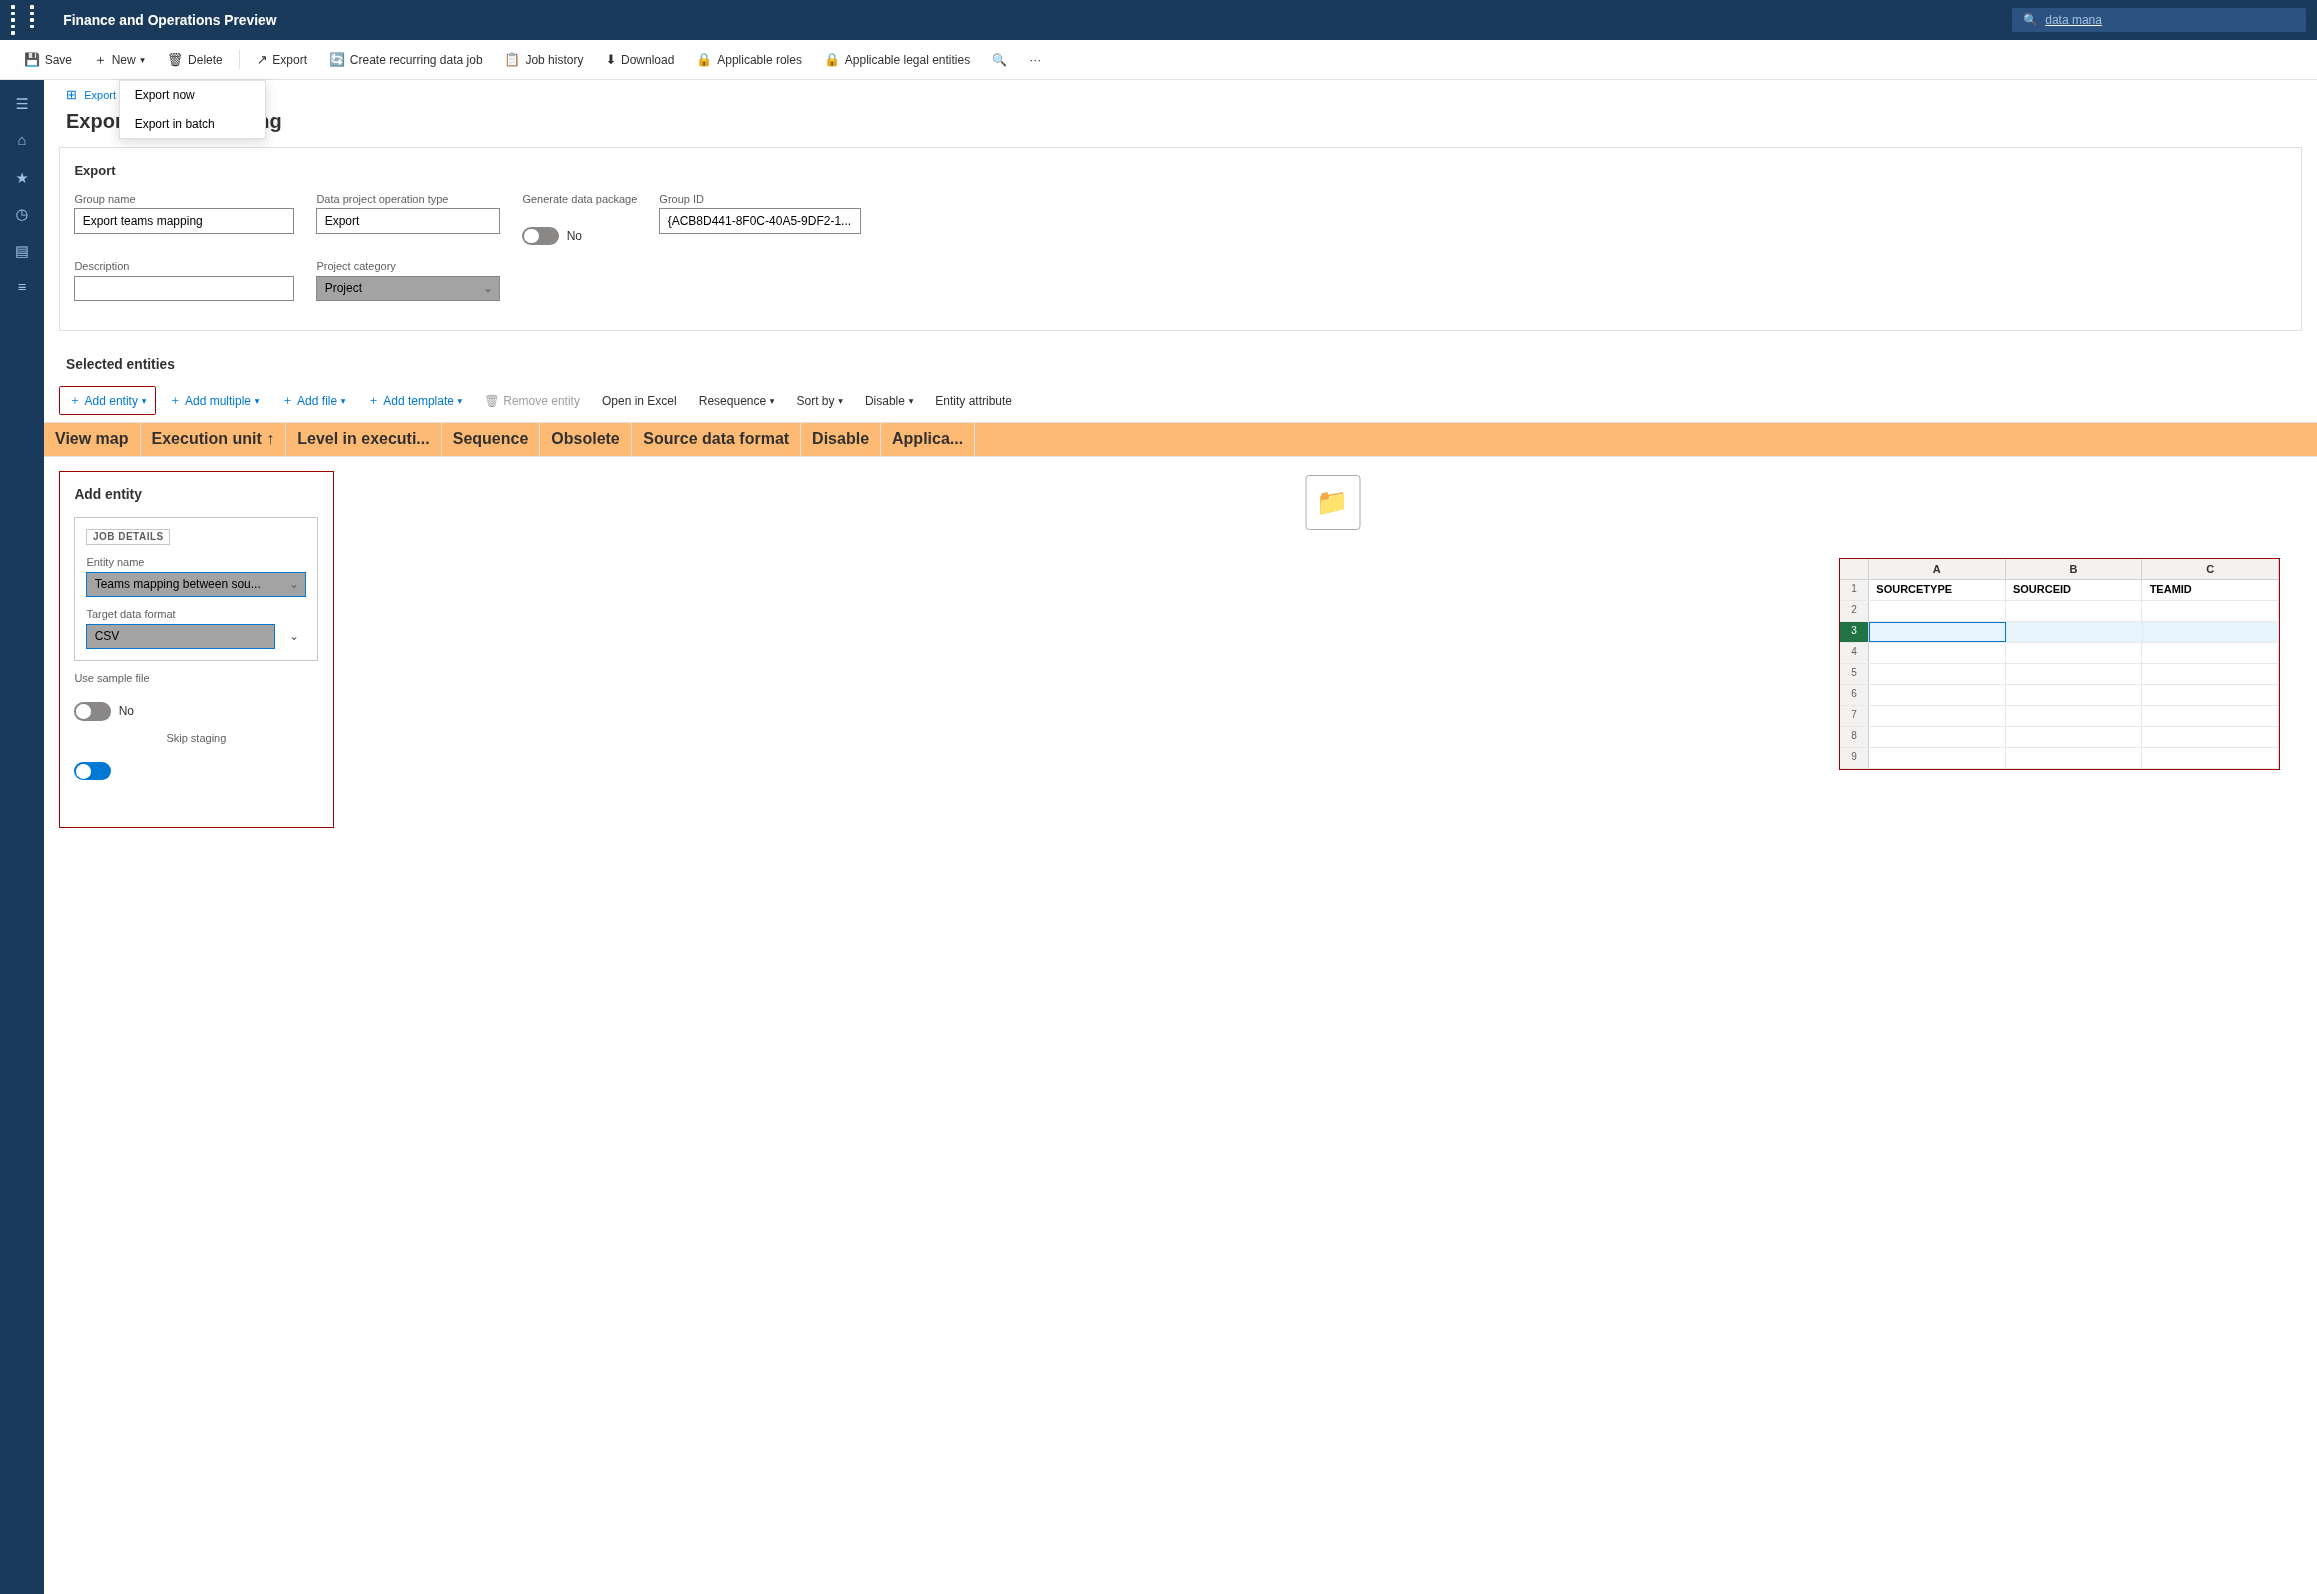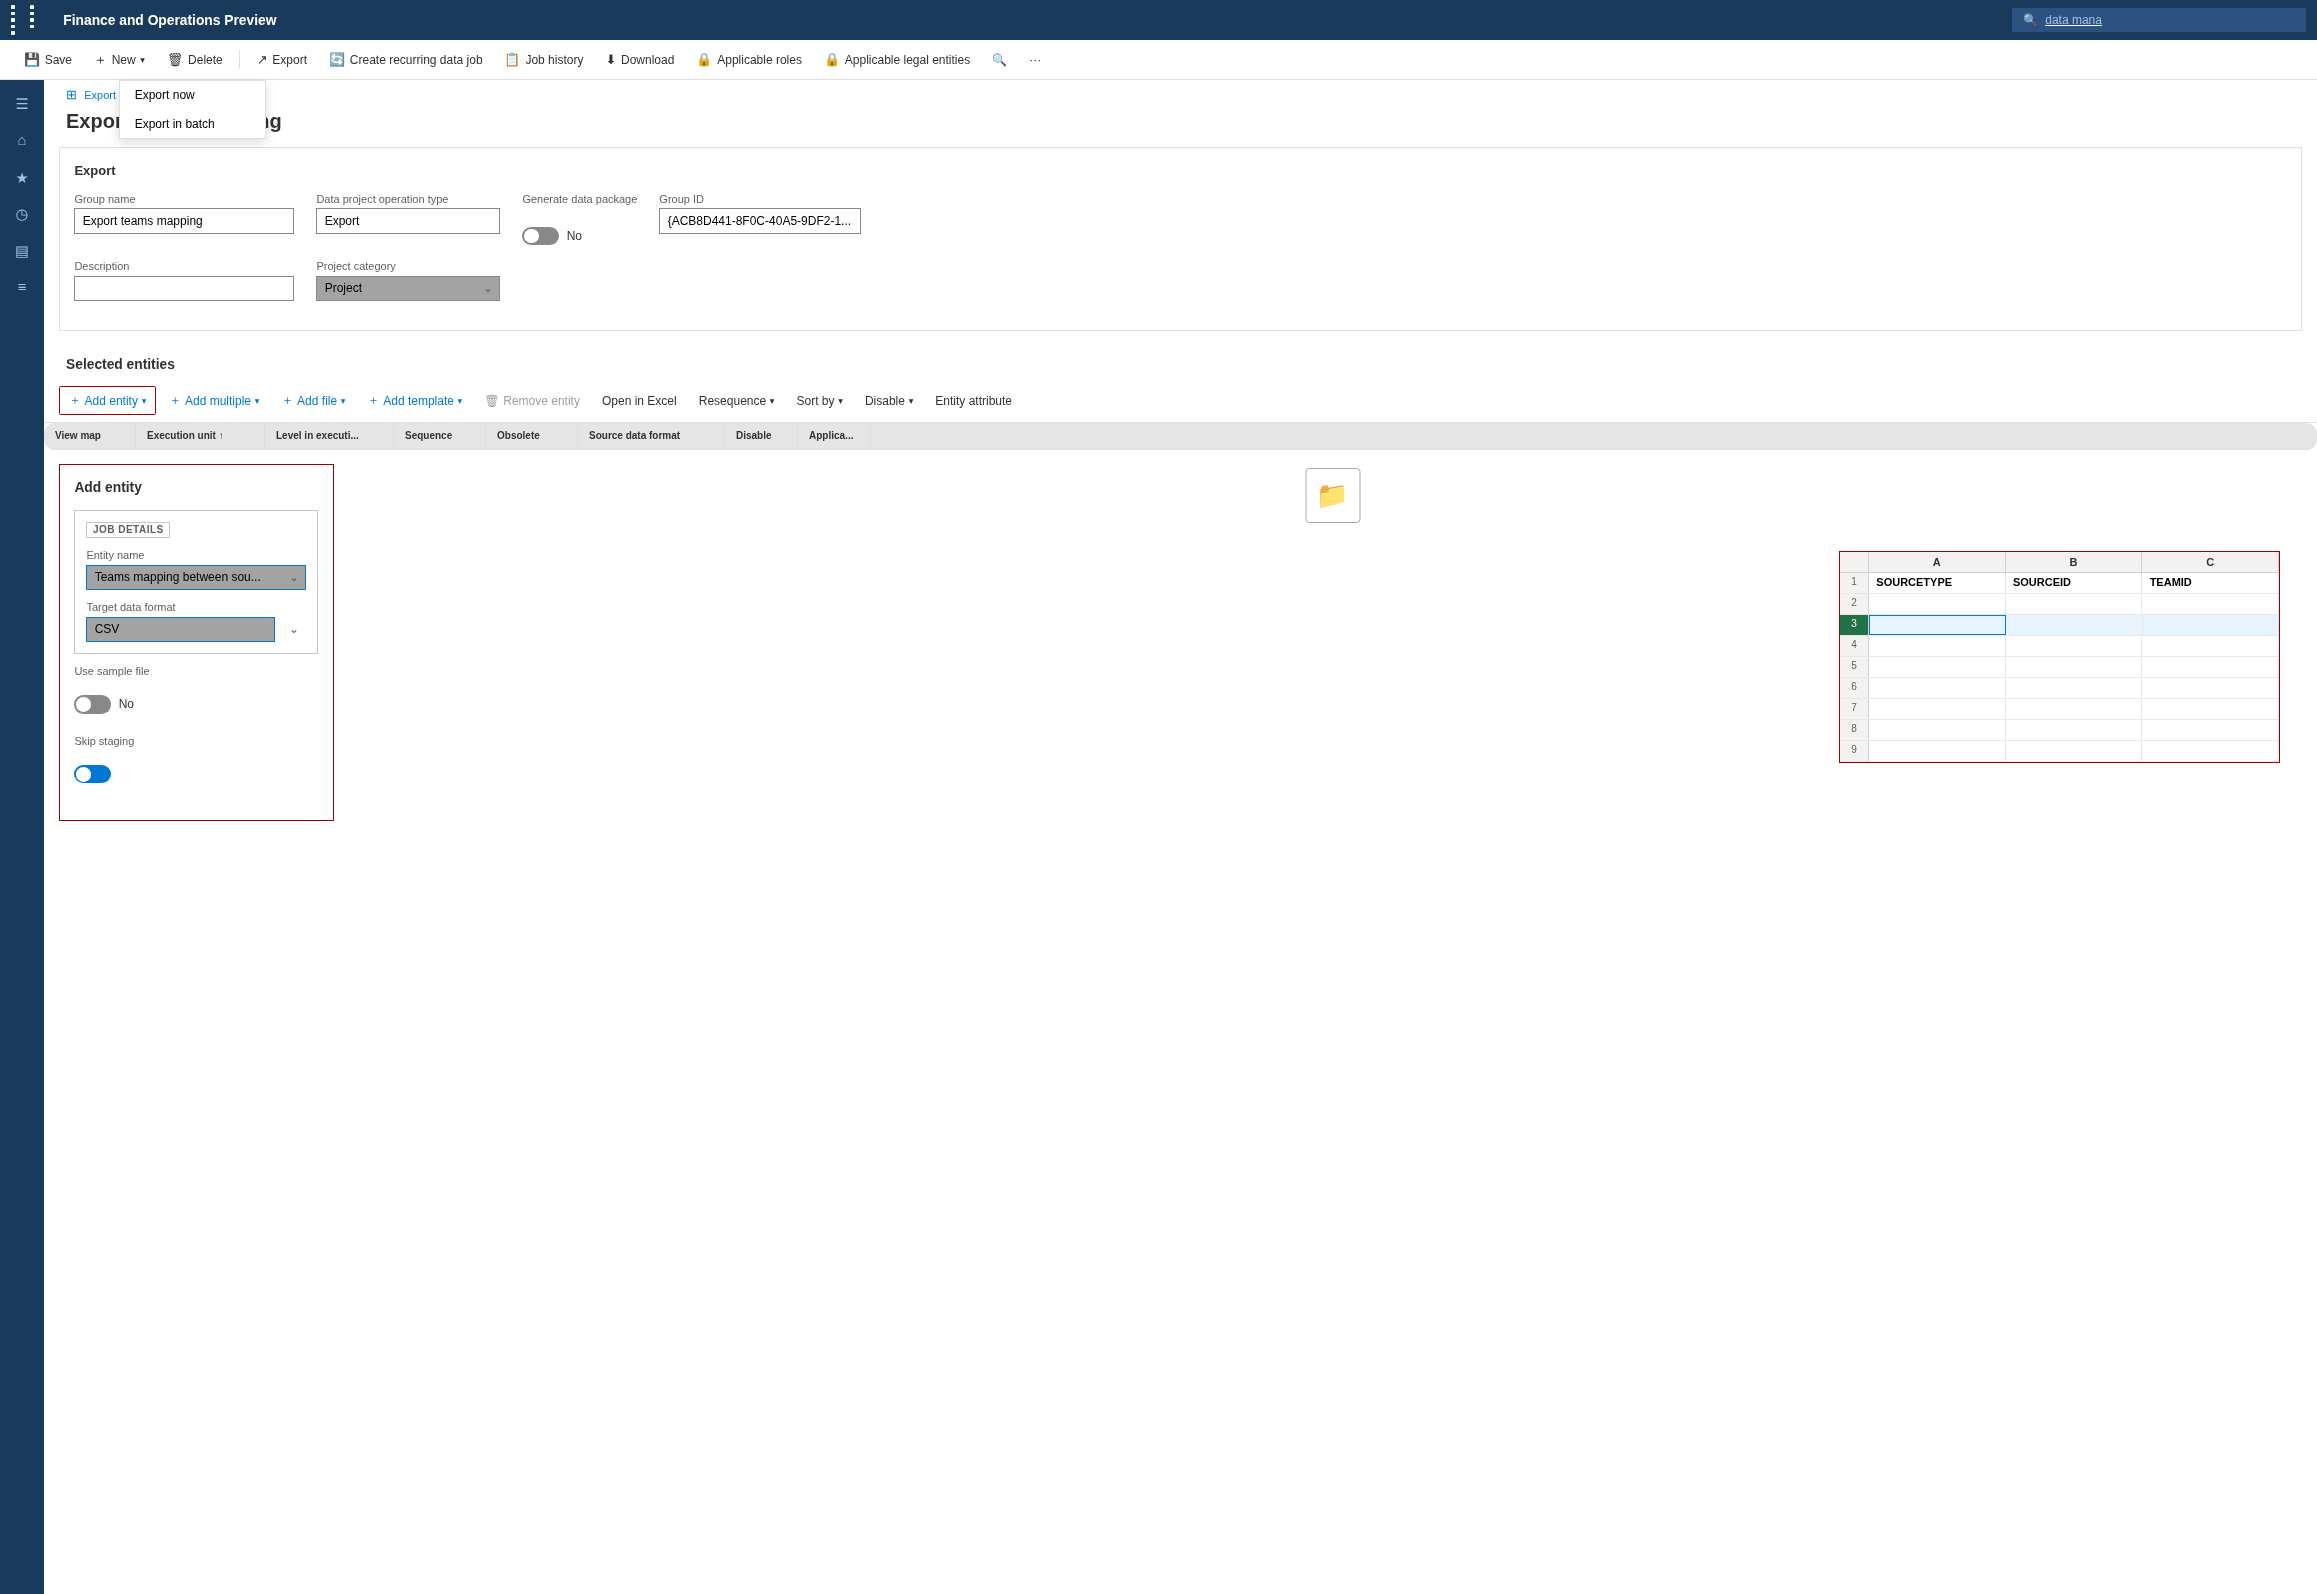--- a/index.html
+++ b/index.html
@@ -265,26 +265,25 @@
       font-size: 12px;
       cursor: pointer;
       white-space: nowrap;
     }
     .entity-btn-gray.disabled { color: #a0a0a0; cursor: default; }
     .chevron { font-size: 9.2px; }
 
     
     .entity-table-header {
       display: flex;
-      background: #e5e5e5;
+      background: #fdba74;
       border-bottom: 0.9px solid #e1dfdd;
-      font-size: 10px;
+      font-size: 16px;
       font-weight: 600;
       color: #323130;
-      border-radius: 11px;
     }
     .entity-col {
       padding: 7.3px 11px;
       border-right: 0.9px solid #e1dfdd;
       white-space: nowrap;
     }
 
     
     .add-entity-panel {
       border: 1.8px solid #a00000;
@@ -593,21 +592,21 @@
                 </div>
               </div>
             </div>
             <div style="margin-top:11px;">
               <div class="form-label">Use sample file</div>
               <div class="toggle-group">
                 <div class="toggle"></div>
                 <span class="toggle-label">No</span>
               </div>
             </div>
-            <div style="margin-top:21px;">
+            <div style="margin-top:11px;text-align:center;">
               <div class="form-label">Skip staging</div>
               <div class="toggle-group">
                 <div class="toggle" style="background:#0078d4;">
                   <style></style>
                 </div>
               </div>
             </div>
           </div>
 
           <div style="flex:1; display:flex; align-items:flex-start; justify-content:center; padding-top:14.7px; position:relative;">

